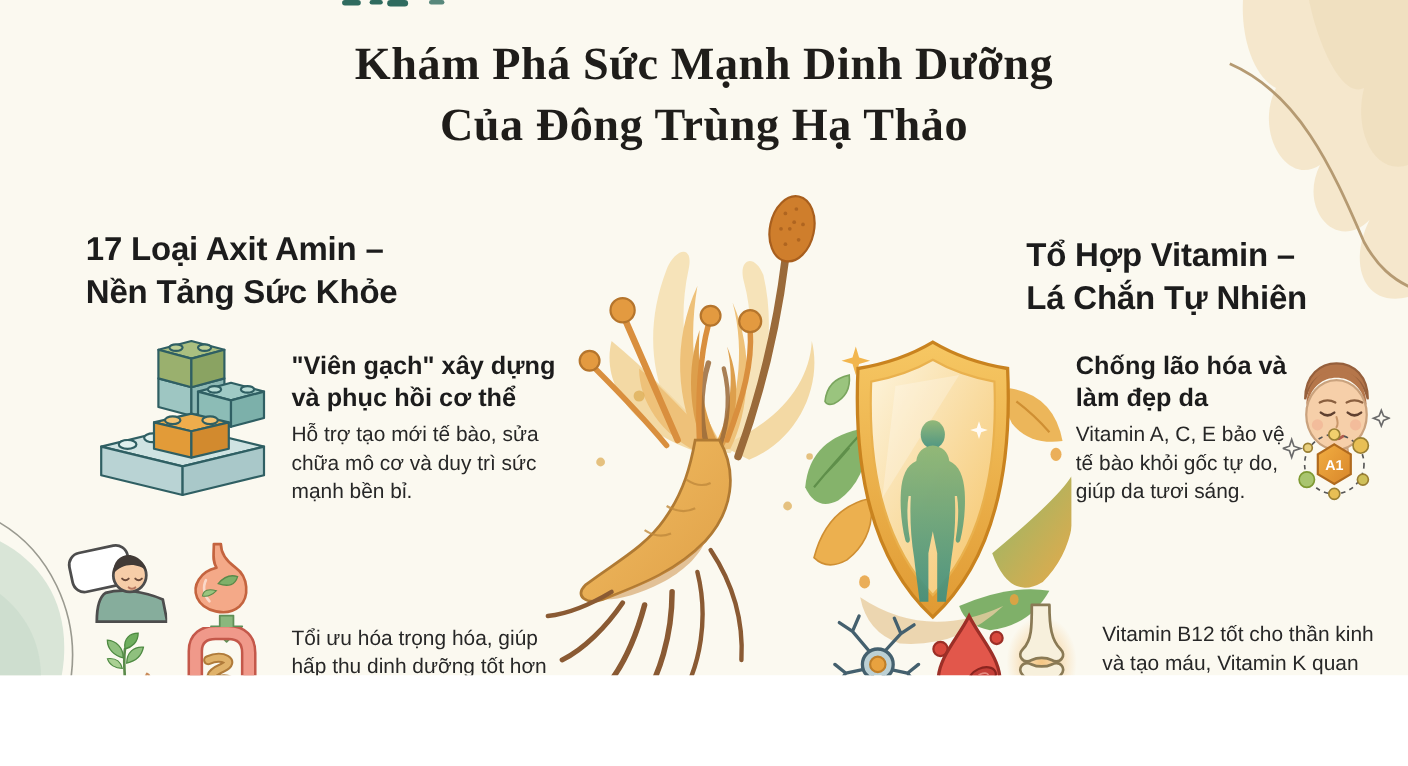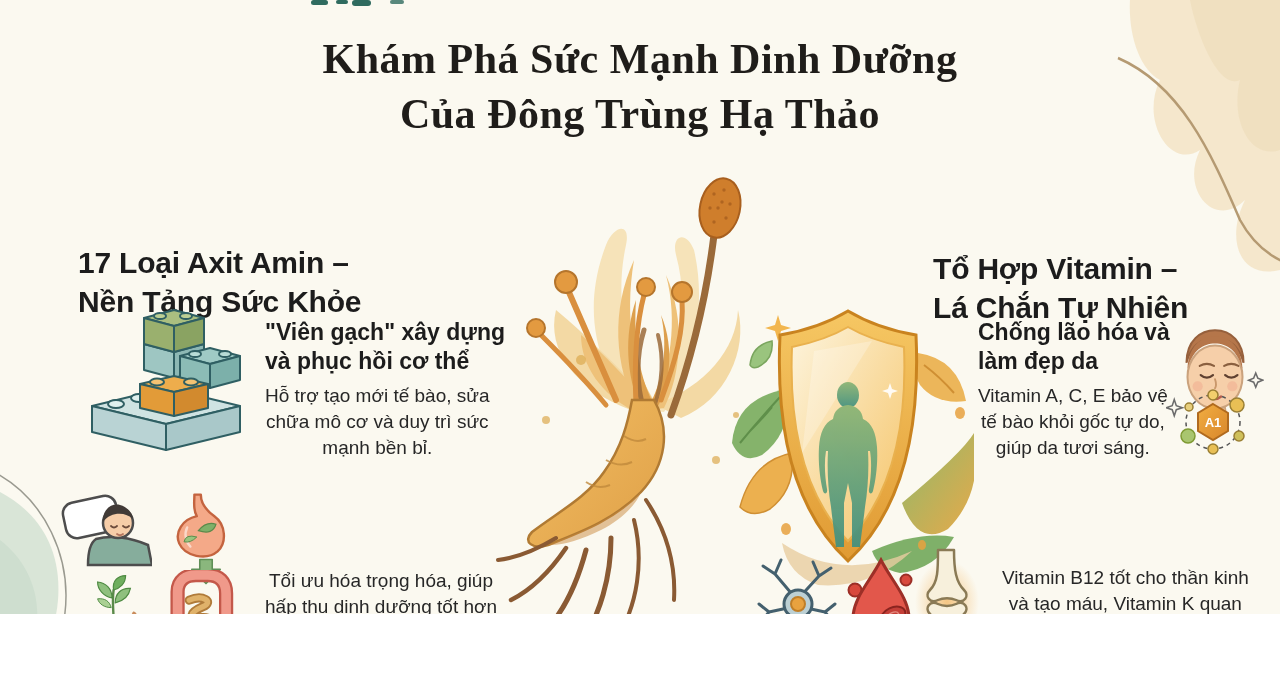--- a/index.html
+++ b/index.html
@@ -8,27 +8,27 @@
     background:#fbf9f0;font-family:"Liberation Sans",sans-serif;color:#262626;
   }
   .abs{position:absolute;}
   .pre{white-space:pre-line;}
   .title{
     left:0;top:32px;width:1280px;text-align:center;
     font-family:"Liberation Serif",serif;font-weight:700;
     font-size:42px;line-height:55px;color:#1f1d1a;letter-spacing:.5px;
   }
   .sec-heading{
-    font-weight:700;font-size:30px;line-height:39px;color:#1c1c1c;letter-spacing:-.2px;margin-top:36px;
+    font-weight:700;font-size:30px;line-height:39px;color:#1c1c1c;letter-spacing:-.2px;
   }
   .item-title{
     font-weight:700;font-size:23px;line-height:29px;color:#1c1c1c;
   }
   .item-body{
-    font-size:19px;line-height:26px;color:#272727;text-align:center;
+    font-size:19px;line-height:26px;color:#272727;
   }
   .dash{position:absolute;top:0;background:#2f6b5f;border-radius:3px;}
   .logo-badge{left:1205px;top:622px;width:60px;height:60px;}
 </style>
 </head>
 <body>
 
 <div id="canvas">
 
   <svg class="abs" style="left:0;top:0" width="1280" height="696" viewBox="0 0 1280 696">

